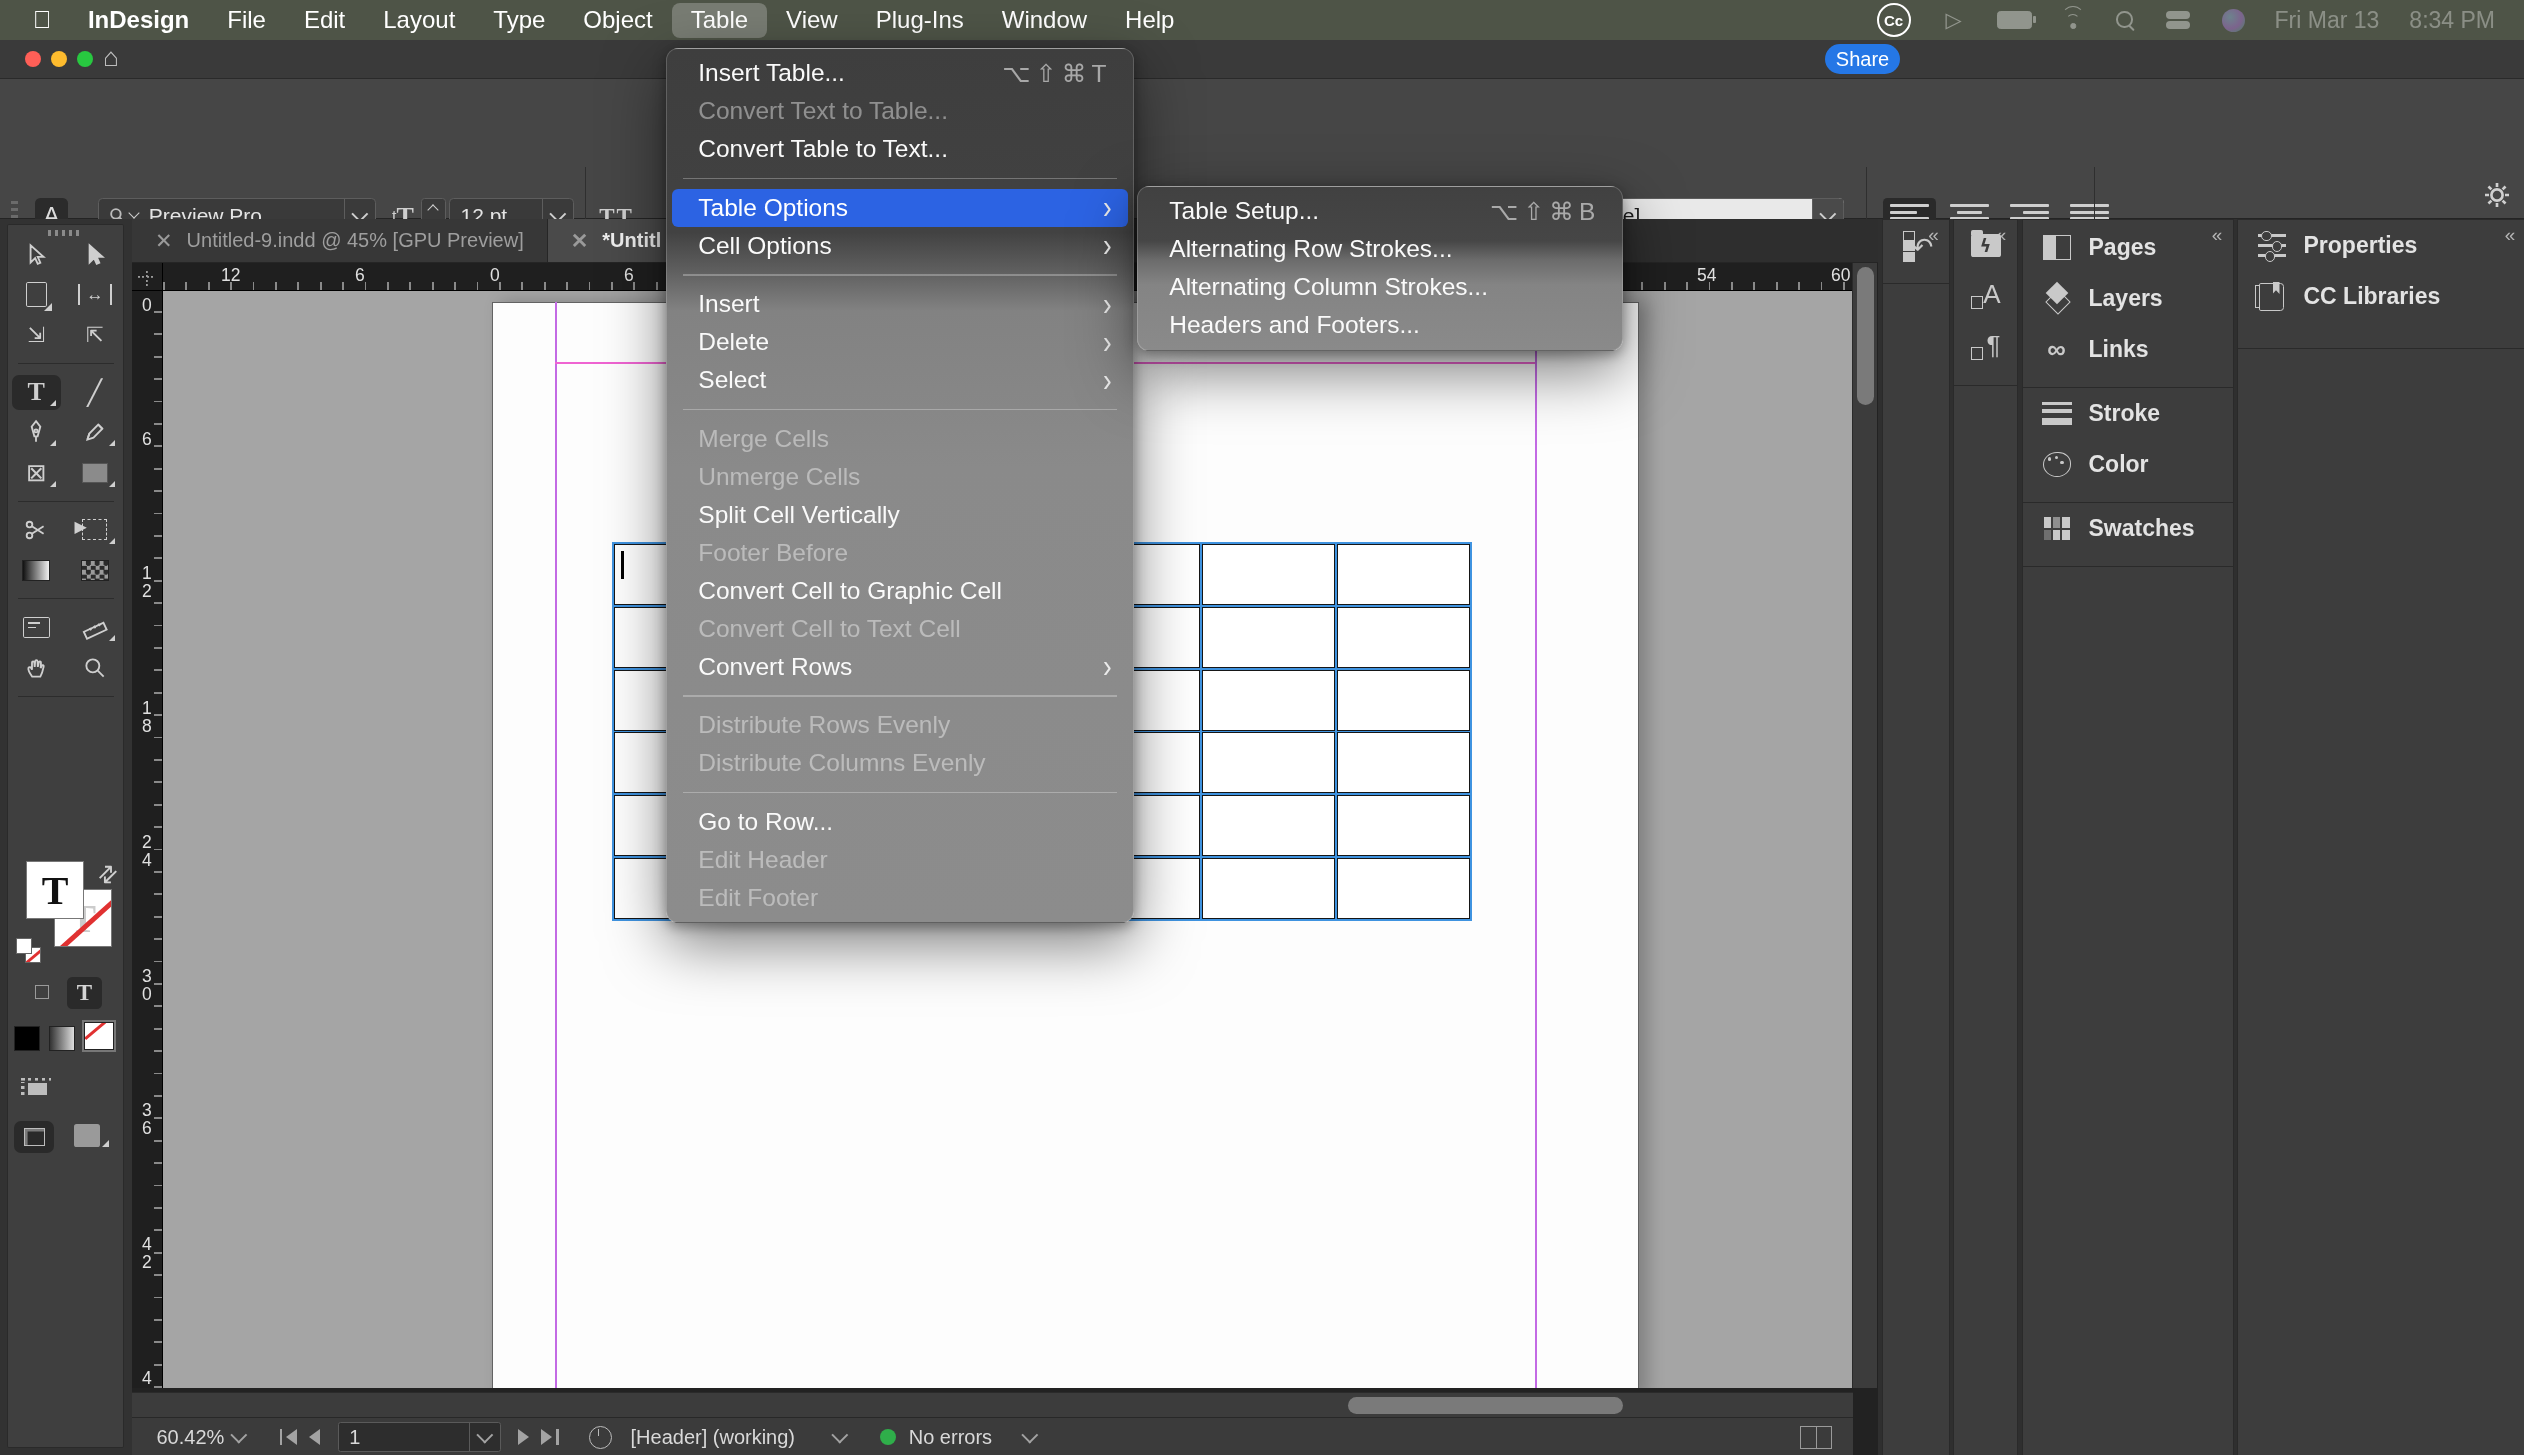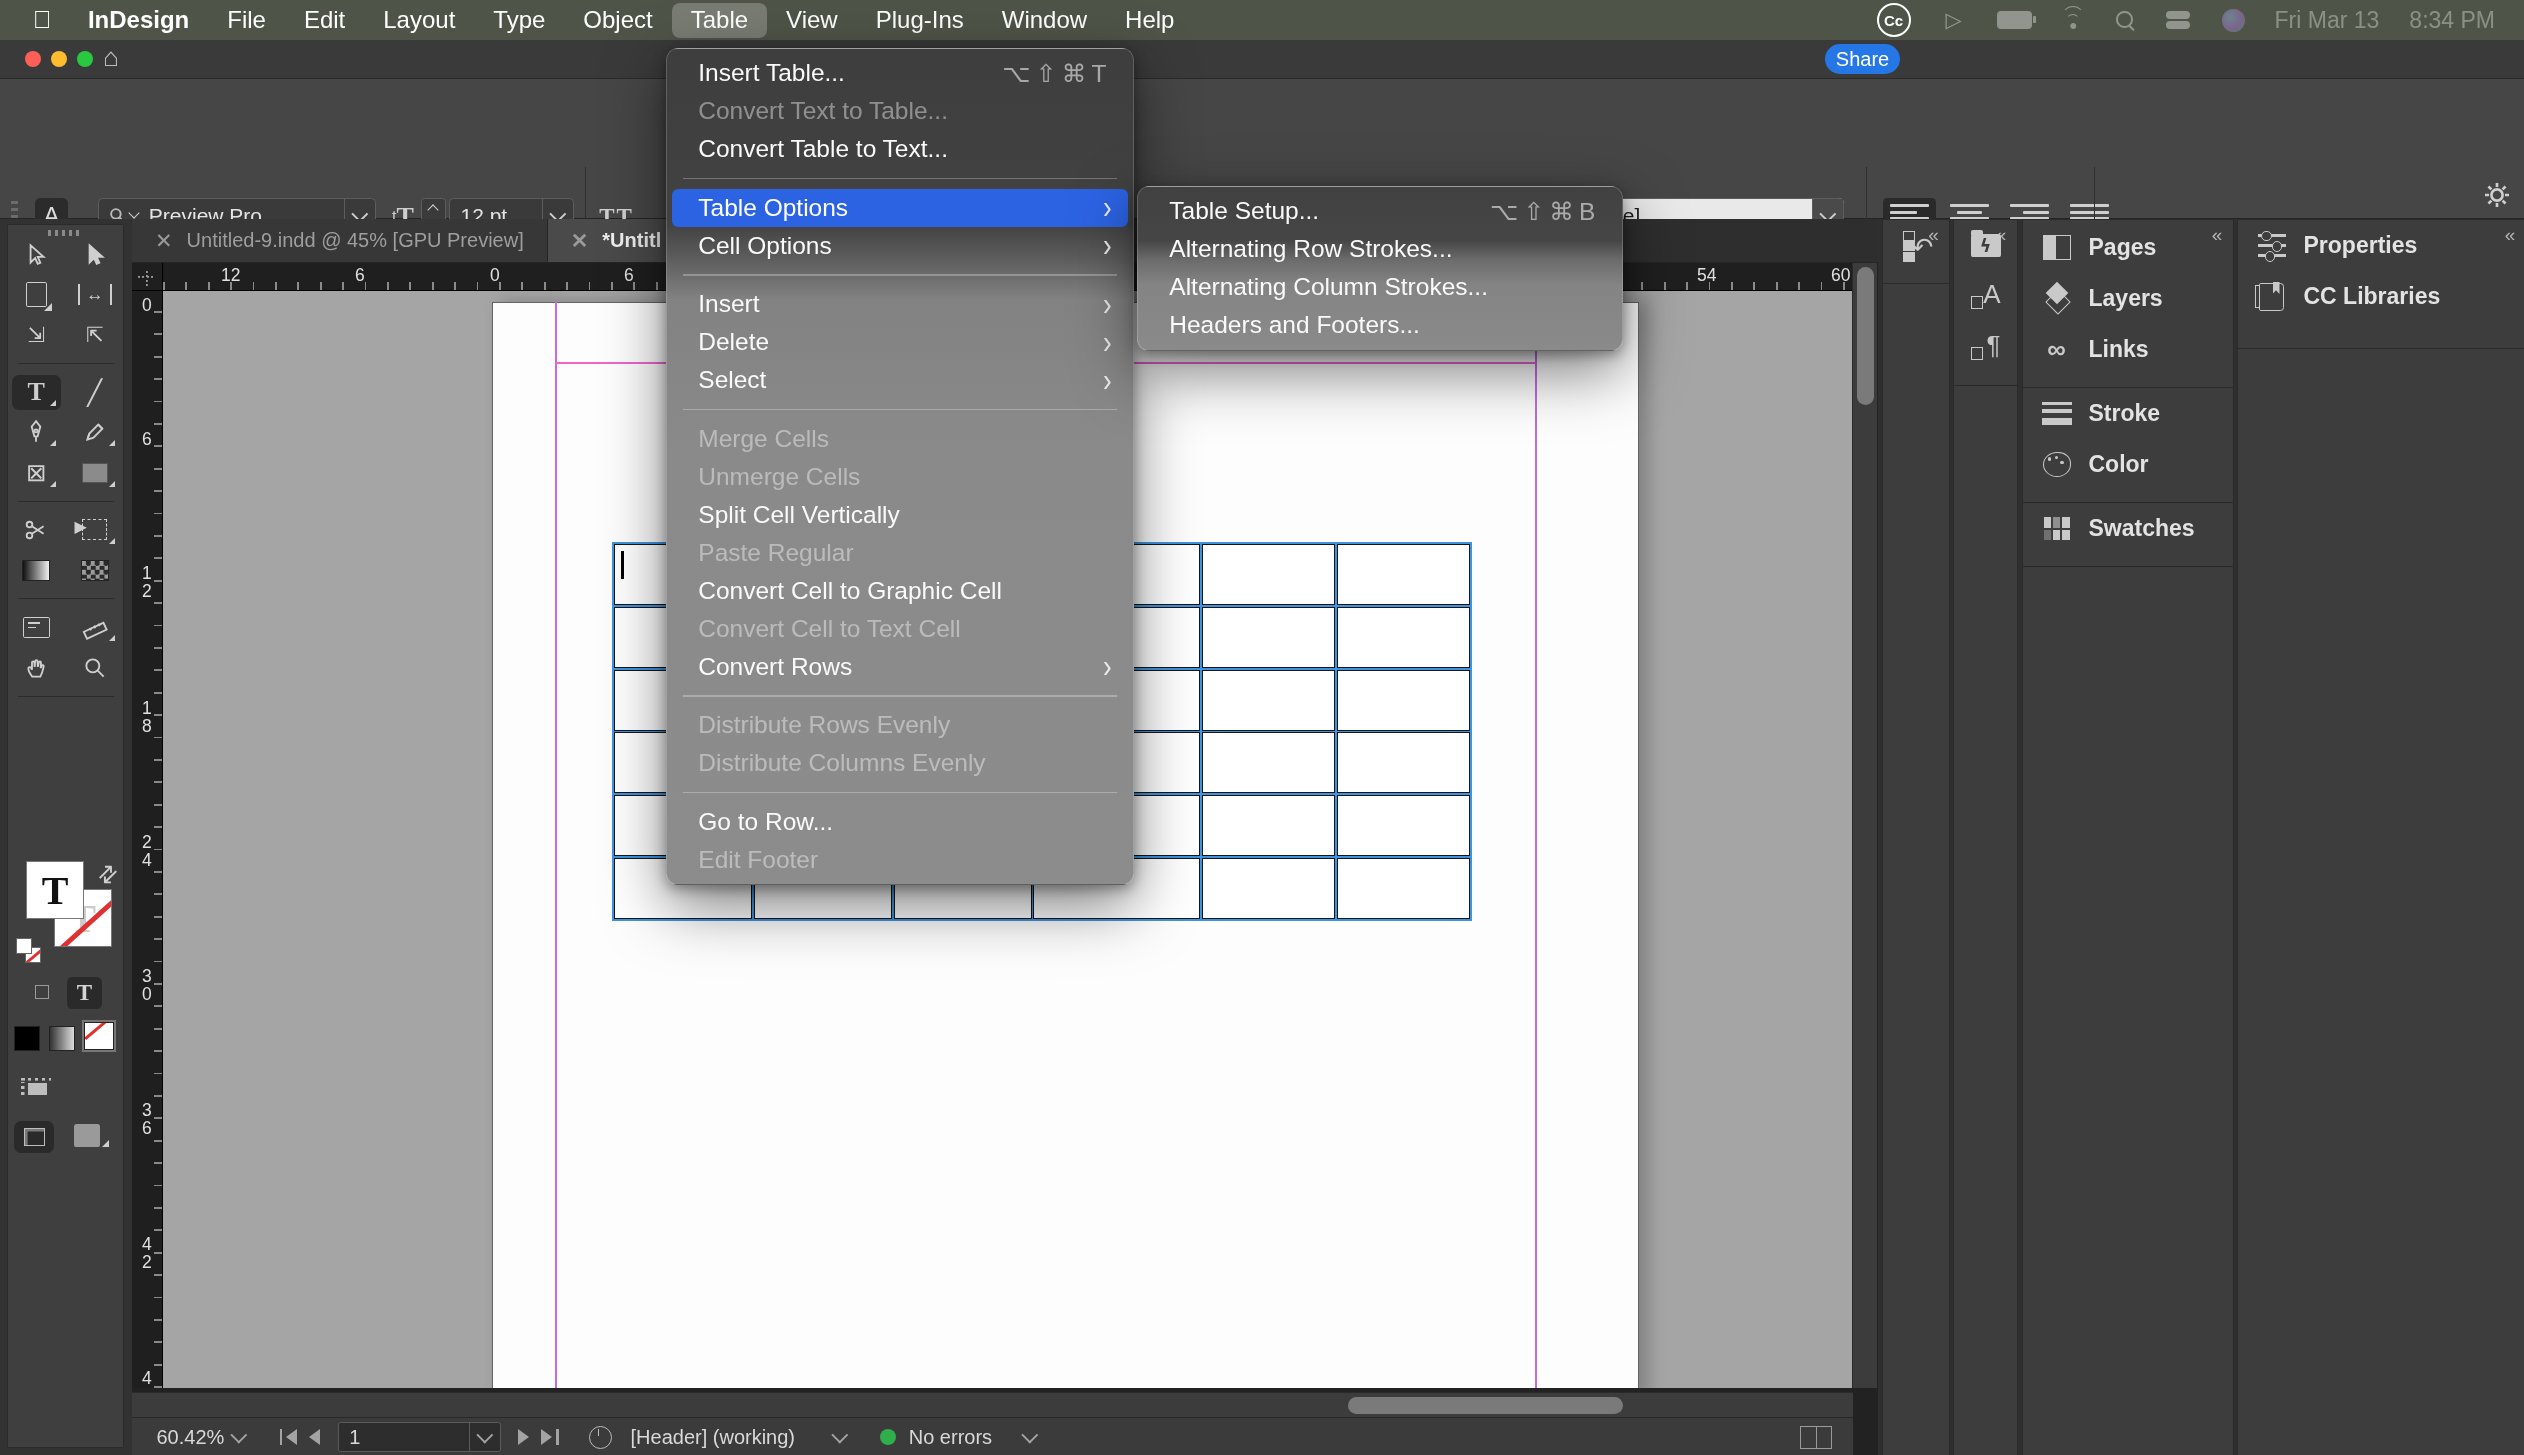--- a/index.html
+++ b/index.html
@@ -888,21 +888,21 @@
       <div class="menu-item disabled">
         <span class="lab">Merge Cells</span>
       </div>
       <div class="menu-item disabled">
         <span class="lab">Unmerge Cells</span>
       </div>
       <div class="menu-item">
         <span class="lab">Split Cell Vertically</span>
       </div>
       <div class="menu-item disabled">
-        <span class="lab">Paste Regular</span>
+        <span class="lab">Footer Before</span>
       </div>
       <div class="menu-item">
         <span class="lab">Convert Cell to Graphic Cell</span>
       </div>
       <div class="menu-item disabled">
         <span class="lab">Convert Cell to Text Cell</span>
       </div>
       <div class="menu-item">
         <span class="lab">Convert Rows</span>
         <span class="arr">›</span>
@@ -912,20 +912,23 @@
         <span class="lab">Distribute Rows Evenly</span>
       </div>
       <div class="menu-item disabled">
         <span class="lab">Distribute Columns Evenly</span>
       </div>
       <div class="menu-sep"></div>
       <div class="menu-item">
         <span class="lab">Go to Row...</span>
       </div>
       <div class="menu-item disabled">
+        <span class="lab">Edit Header</span>
+      </div>
+      <div class="menu-item disabled">
         <span class="lab">Edit Footer</span>
       </div>
     </div>
   <div class="menu" id="table-submenu">
       <div class="menu-item">
         <span class="lab">Table Setup...</span>
         <span class="sc">⌥⇧⌘B</span>
       </div>
       <div class="menu-item">
         <span class="lab">Alternating Row Strokes...</span>

